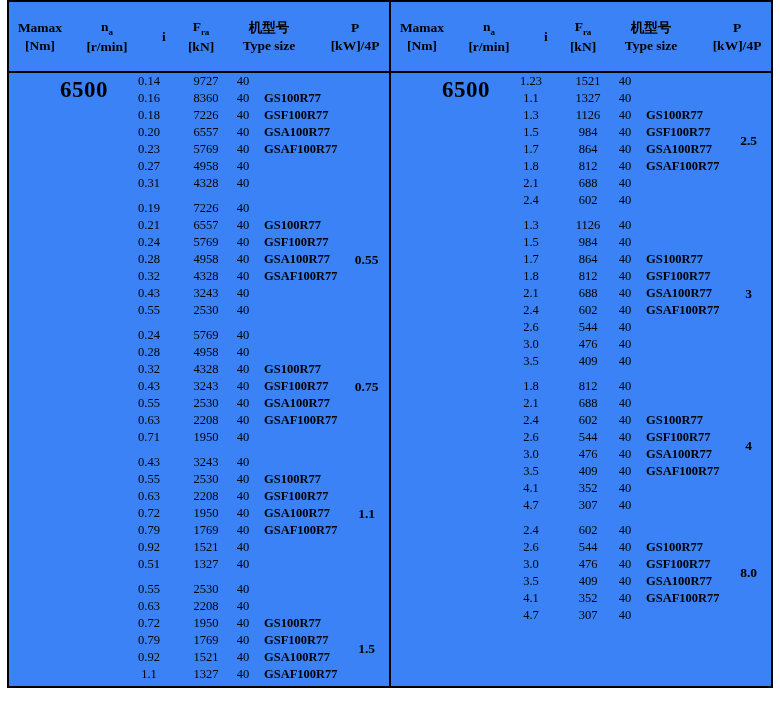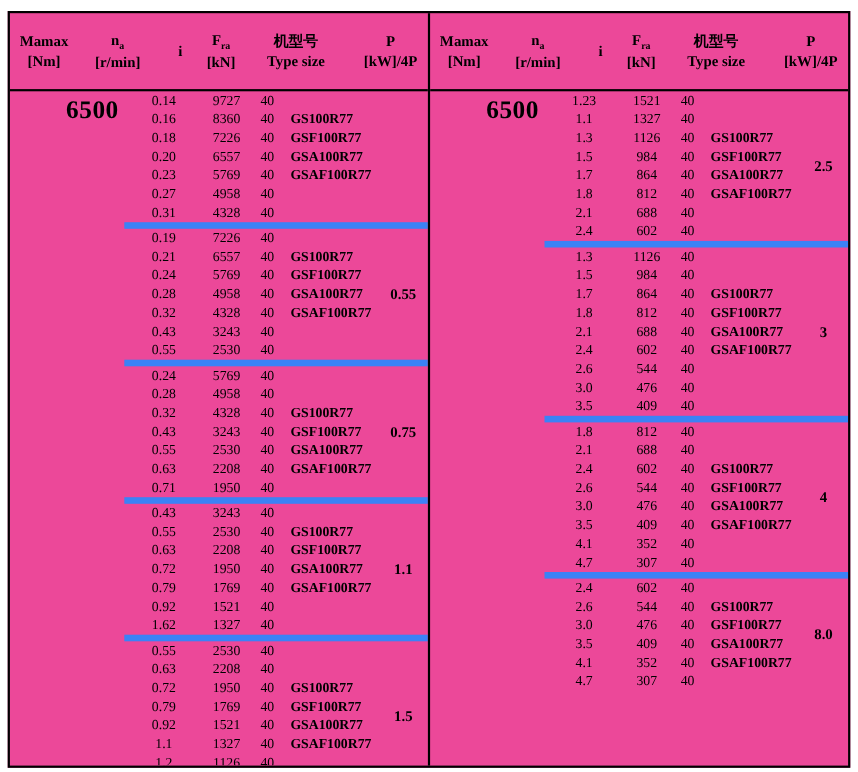--- a/index.html
+++ b/index.html
@@ -3,22 +3,22 @@
 <meta charset="utf-8">
 <style>
   html,body{margin:0;padding:0;background:#ffffff;}
   body{
     width:780px;height:702px;position:relative;
     font-family:"Liberation Serif","DejaVu Serif",serif;
     color:#000;
     -webkit-font-smoothing:antialiased;
   }
   .frame{
-    position:absolute;left:7px;top:10px;width:762px;height:684px;
-    border:2px solid #000;display:flex;background:#ec4899;
+    position:absolute;left:7px;top:0;width:762px;height:684px;
+    border:2px solid #000;display:flex;background:#3b82f6;
   }
   .half{width:380px;display:flex;flex-direction:column;overflow:hidden;}
   .divider{width:2px;background:#000;flex:0 0 2px;}
   
   .thead{
     height:69px;border-bottom:2px solid #000;flex:0 0 69px;
     display:grid;grid-template-columns:62px 72px 42px 32px 104px 1fr;
     align-items:center;
   }
   .th{
@@ -27,21 +27,21 @@
   }
   .th sub{font-size:9px;}
   
   .tbody{flex:1;display:flex;overflow:hidden;}
   .mamax-col{width:62px;flex:0 0 62px;margin-left:42px;}
   .mamax-val{
     font-size:23px;font-weight:bold;padding:4px 0 0 9px;letter-spacing:0.5px;
   }
   .groups{flex:1;display:flex;flex-direction:column;}
   .group{display:flex;}
-  .group.sep{border-bottom:6px solid #3b82f6;}
+  .group.sep{border-bottom:8px solid #3b82f6;}
   .grows{flex:1;}
   .grow{
     height:17px;display:grid;grid-template-columns:72px 42px 32px 1fr;
     align-items:center;font-size:12.5px;
   }
   .c{text-align:center;white-space:nowrap;}
   .c.type{text-align:left;padding-left:5px;font-weight:bold;font-size:12.5px;}
   .gp{
     width:70px;flex:0 0 70px;display:flex;align-items:center;justify-content:center;
     font-weight:bold;font-size:13.5px;padding-right:12px;box-sizing:border-box;
@@ -255,21 +255,21 @@
                 <div class="c">40</div>
                 <div class="c type">GSAF100R77</div>
               </div>
               <div class="grow">
                 <div class="c">0.92</div>
                 <div class="c">1521</div>
                 <div class="c">40</div>
                 <div class="c type"></div>
               </div>
               <div class="grow">
-                <div class="c">1.62</div>
+                <div class="c">0.51</div>
                 <div class="c">1327</div>
                 <div class="c">40</div>
                 <div class="c type"></div>
               </div>
             </div>
             <div class="gp">1.1</div>
           </div>
           <div class="group">
             <div class="grows">
               <div class="grow">

